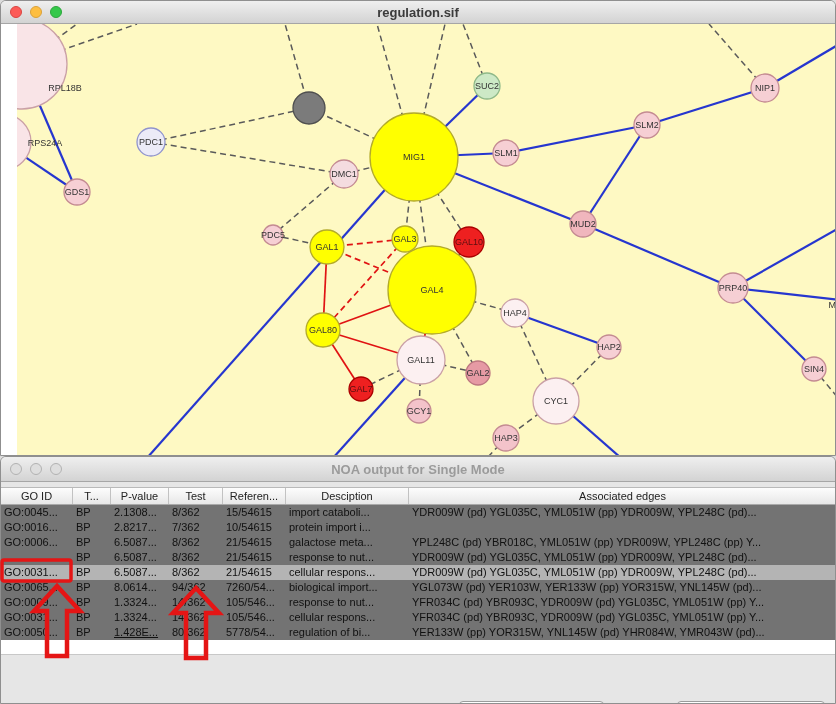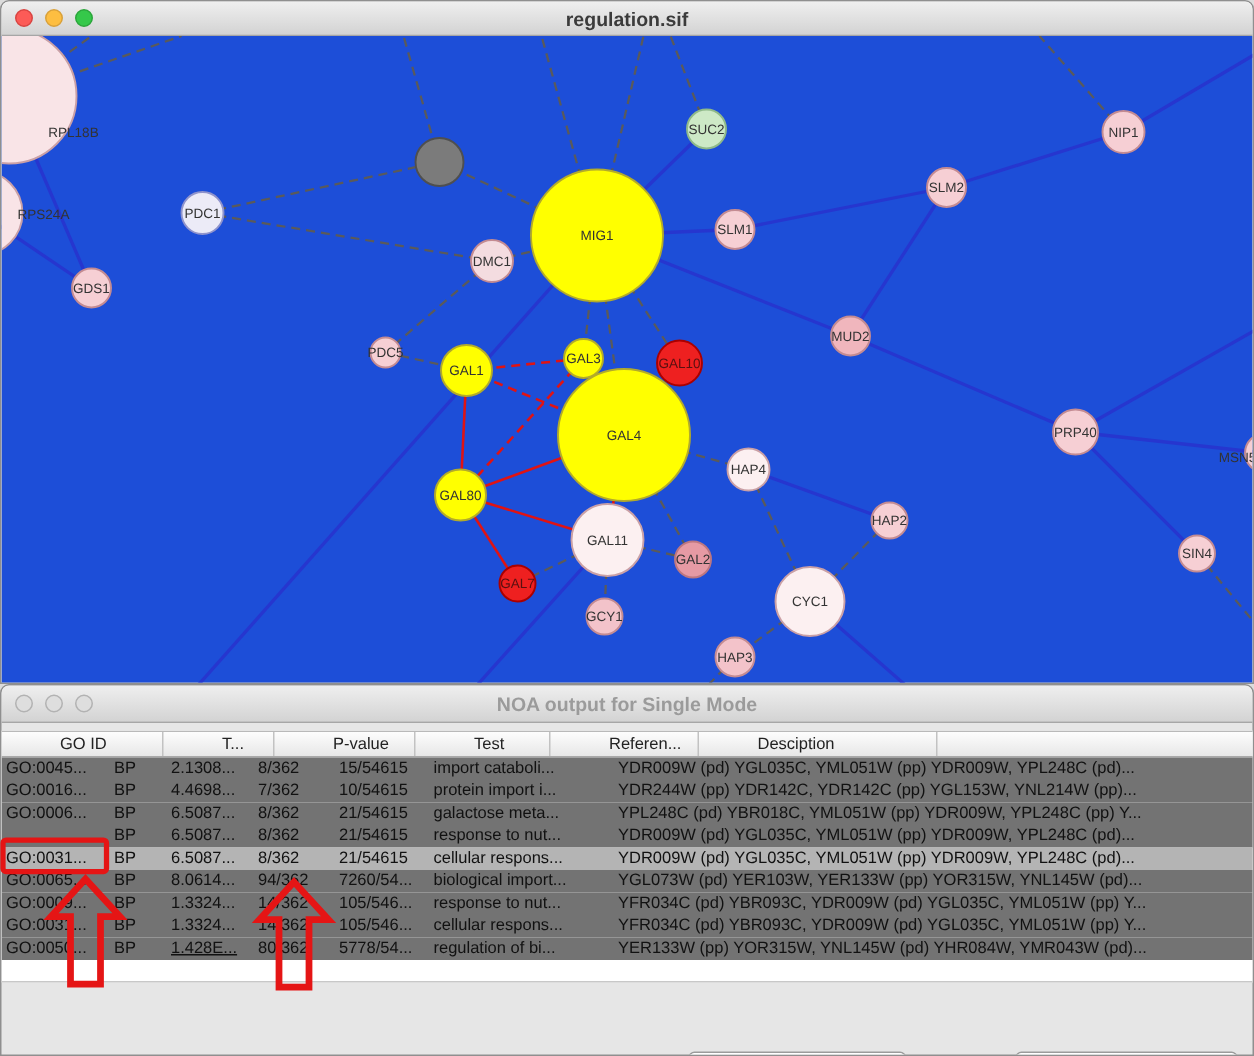--- a/index.html
+++ b/index.html
@@ -20,38 +20,38 @@
   }
   .noa-window .titlebar{height:24px;}
   .titlebar .title{font-size:13px;font-weight:bold;color:#3b3b3b;}
   .noa-window .titlebar .title{color:#9b9b9b;}
   .traffic{position:absolute;left:9px;top:50%;transform:translateY(-50%);display:flex;gap:8px;}
   .tl{width:12px;height:12px;border-radius:50%;box-sizing:border-box;display:block;}
   .tl.red{background:#fc5b57;border:1px solid #d94542;}
   .tl.yellow{background:#fdbe41;border:1px solid #d9a13a;}
   .tl.green{background:#35c84a;border:1px solid #2ca63c;}
   .tl.gray{background:#dedede;border:1px solid #b2b2b2;}
-  .canvas{height:496px;background:#1d4ed8;overflow:hidden;}
+  .canvas{height:496px;background:#fef9c3;overflow:hidden;margin-left:16px;}
   #network-svg{display:block;}
   .noa-body{position:relative;height:222px;}
   #noa-table{
     position:absolute;top:5px;left:0;width:836px;height:167px;
     background:#ffffff;border-bottom:1px solid #c8c8c8;overflow:hidden;
   }
   .trow{display:flex;height:15px;line-height:15px;font-size:11px;color:#111;background:#737373;}
   .trow.header{
     height:16px;line-height:16px;
     background:linear-gradient(#fdfdfd,#e7e7e7);
     border-top:1px solid #b9b9b9;border-bottom:1px solid #a9a9a9;
   }
   .tcell{
     box-sizing:border-box;flex:0 0 auto;padding:0 3px;
     white-space:nowrap;overflow:hidden;
   }
-  .trow.header .tcell{border-right:1px solid #c2c2c2;color:#222;margin-left:36px;}
+  .trow.header .tcell{text-align:center;border-right:1px solid #c2c2c2;color:#222;}
   .trow.selected{background:#b4b4b4;}
   .btn{
     position:absolute;height:20px;box-sizing:border-box;
     background:linear-gradient(#ffffff,#ebebeb);
     border:1px solid #9b9b9b;border-radius:4px;
     font-size:12px;color:#1c1c1c;font-family:"Liberation Sans",sans-serif;
     display:flex;align-items:center;justify-content:center;padding:0;margin-top:40px;
   }
   #save-btn{left:458px;top:179px;width:145px;}
   #cancel-btn{left:676px;top:179px;width:148px;}
@@ -254,38 +254,38 @@
   </div>
   <div class="noa-body">
     <div id="noa-table">
         <div class="trow header">
           <div class="tcell" style="width: 72px;">GO ID</div>
           <div class="tcell" style="width: 38px;">T...</div>
           <div class="tcell" style="width: 58px;">P-value</div>
           <div class="tcell" style="width: 54px;">Test</div>
           <div class="tcell" style="width: 63px;">Referen...</div>
           <div class="tcell" style="width: 123px;">Desciption</div>
+          <div class="tcell" style="width: 428px;">Associated edges</div>
         </div>
         <div class="trow">
           <div class="tcell" style="width: 72px;">GO:0045...</div>
           <div class="tcell" style="width: 38px;">BP</div>
           <div class="tcell" style="width: 58px;">2.1308...</div>
           <div class="tcell" style="width: 54px;">8/362</div>
           <div class="tcell" style="width: 63px;">15/54615</div>
           <div class="tcell" style="width: 123px;">import cataboli...</div>
           <div class="tcell" style="width: 428px;">YDR009W (pd) YGL035C, YML051W (pp) YDR009W, YPL248C (pd)...</div>
         </div>
         <div class="trow">
           <div class="tcell" style="width: 72px;">GO:0016...</div>
           <div class="tcell" style="width: 38px;">BP</div>
-          <div class="tcell" style="width: 58px;">4.4698...</div>
+          <div class="tcell" style="width: 58px;">2.8217...</div>
           <div class="tcell" style="width: 54px;">7/362</div>
           <div class="tcell" style="width: 63px;">10/54615</div>
           <div class="tcell" style="width: 123px;">protein import i...</div>
-          <div class="tcell" style="width: 428px;">YDR244W (pp) YDR142C, YDR142C (pp) YGL153W, YNL214W (pp)...</div>
         </div>
         <div class="trow">
           <div class="tcell" style="width: 72px;">GO:0006...</div>
           <div class="tcell" style="width: 38px;">BP</div>
           <div class="tcell" style="width: 58px;">6.5087...</div>
           <div class="tcell" style="width: 54px;">8/362</div>
           <div class="tcell" style="width: 63px;">21/54615</div>
           <div class="tcell" style="width: 123px;">galactose meta...</div>
           <div class="tcell" style="width: 428px;">YPL248C (pd) YBR018C, YML051W (pp) YDR009W, YPL248C (pp) Y...</div>
         </div>

